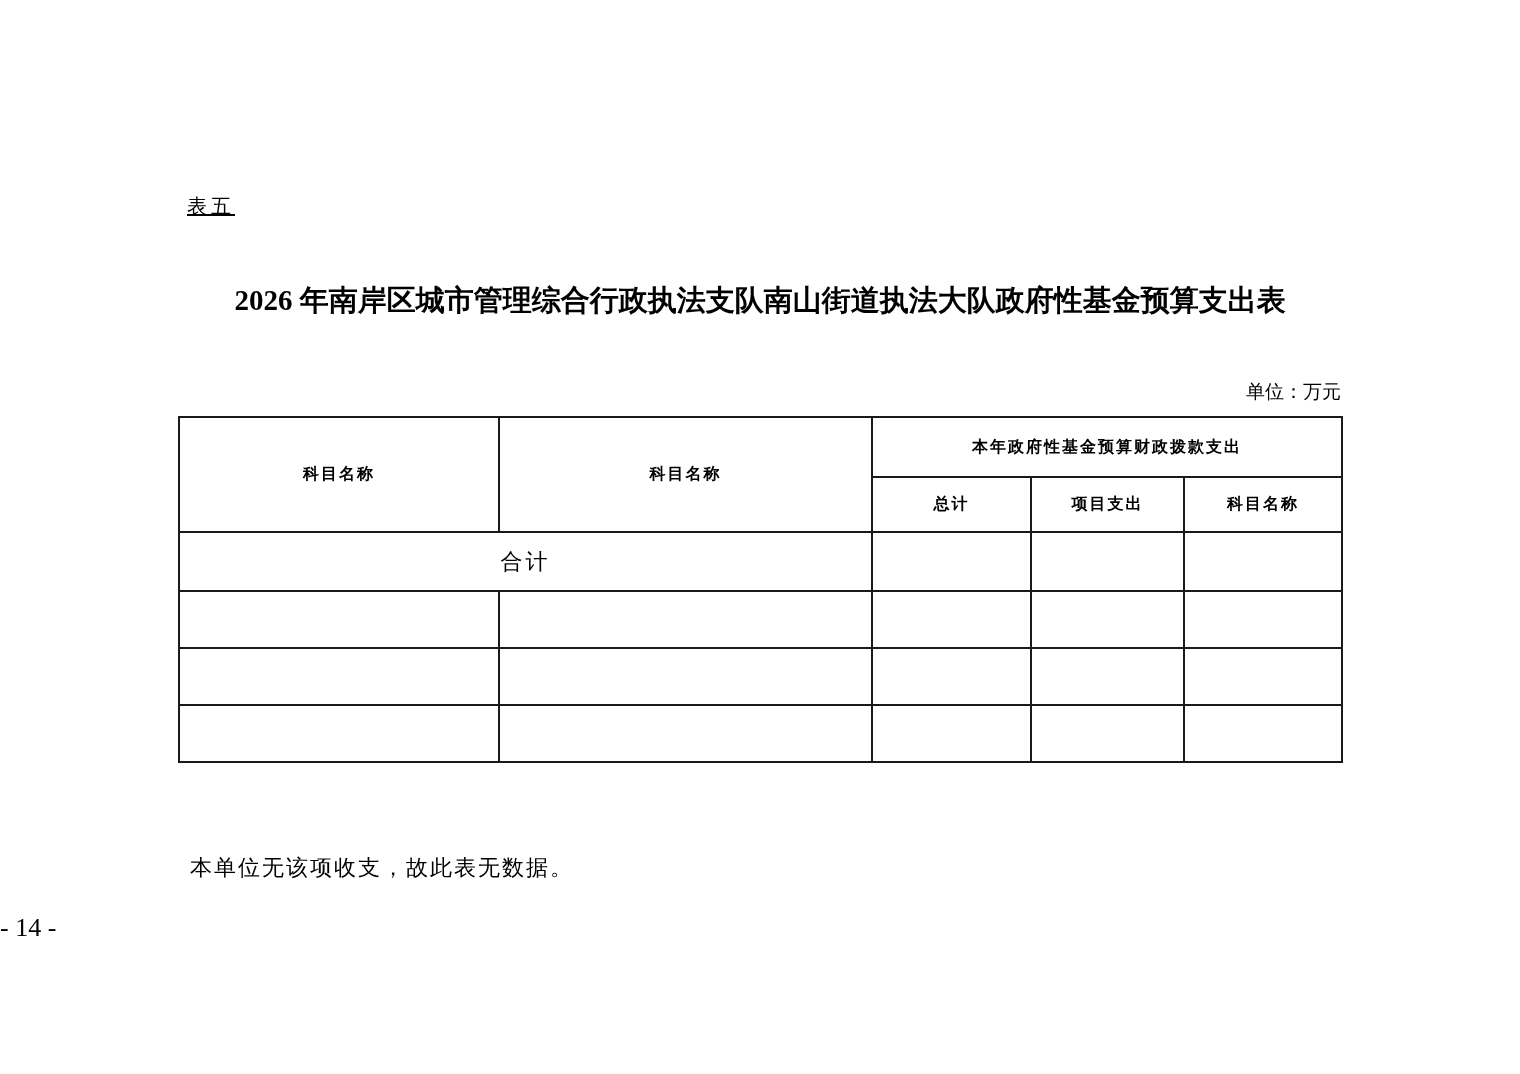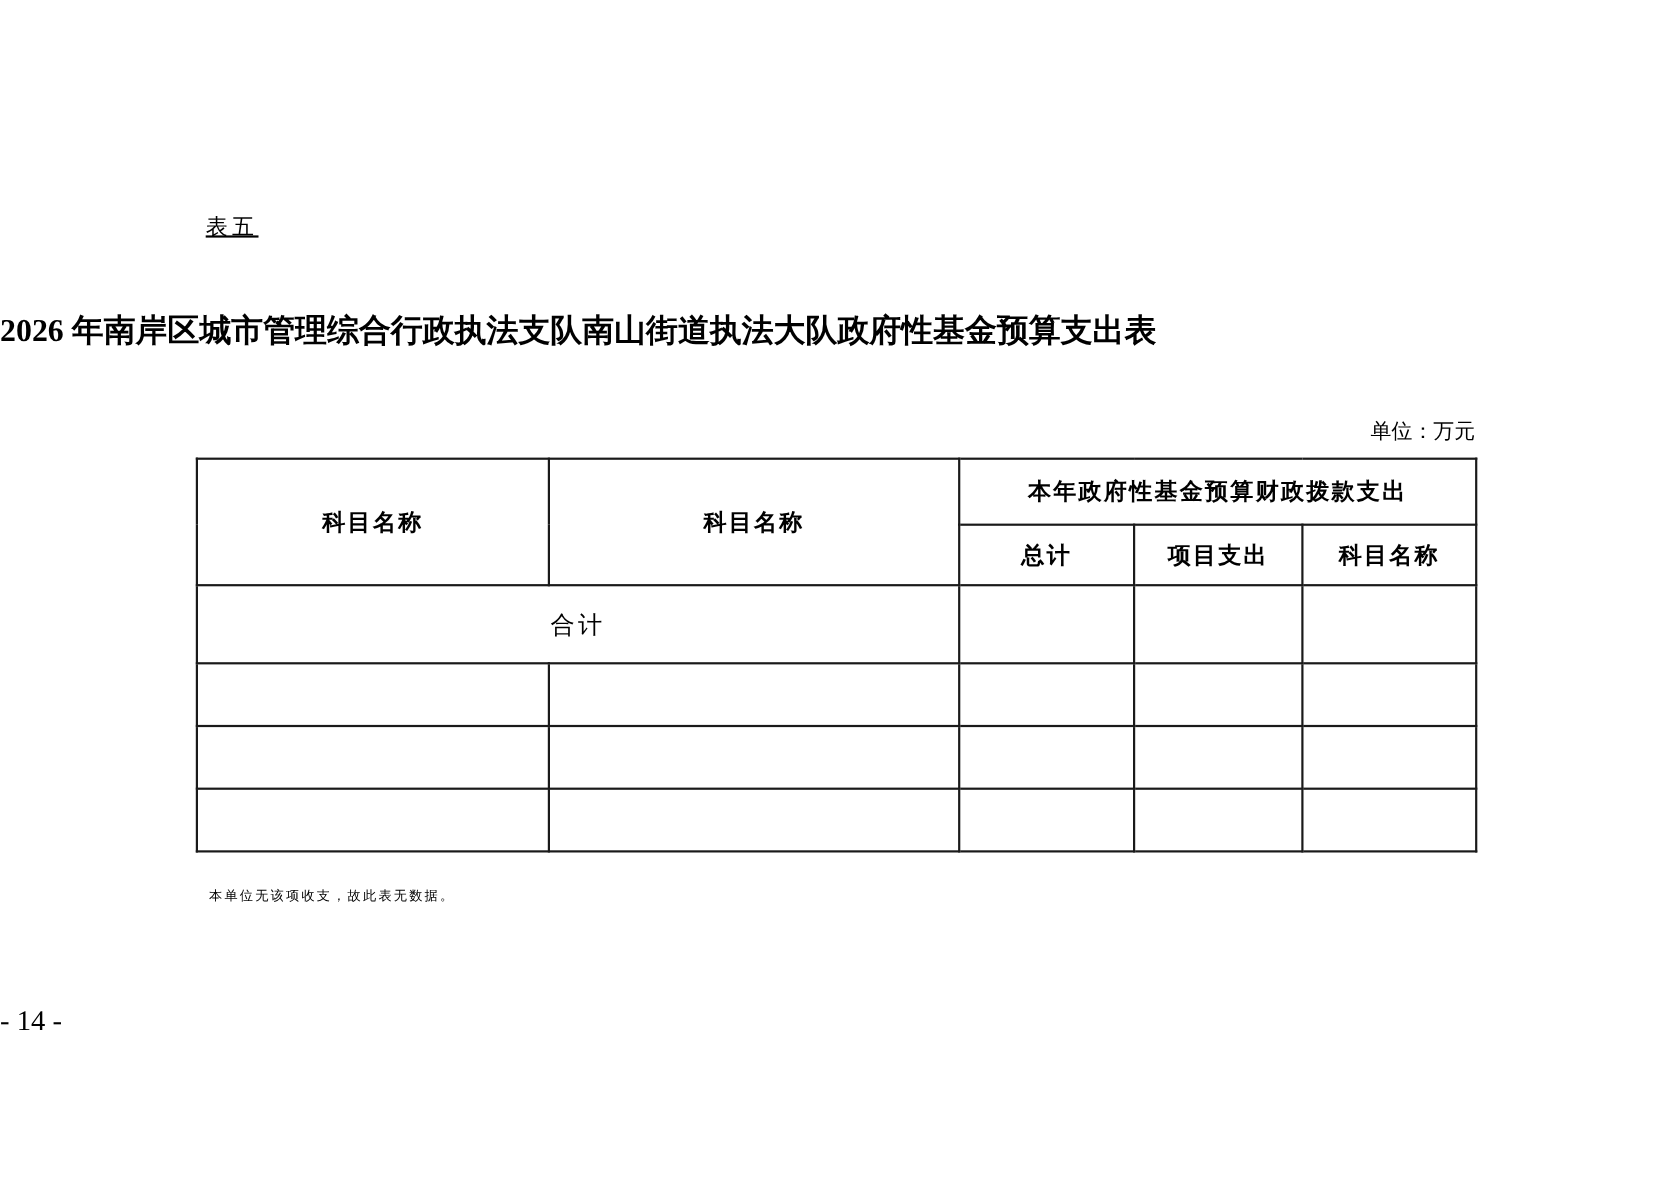--- a/index.html
+++ b/index.html
@@ -21,20 +21,21 @@
     top: 193px;
     font-size: 20px;
     letter-spacing: 4px;
     text-decoration: underline;
   }
   .doc-title {
     position: absolute;
     left: 0;
     top: 281px;
     width: 1520px;
+    text-align: center;
     font-size: 29px;
     font-weight: bold;
     font-family: "Liberation Serif", "DejaVu Serif", serif;
   }
   .unit-note {
     position: absolute;
     right: 179px;
     top: 379px;
     font-size: 19px;
     margin-left: 16px;
@@ -51,38 +52,38 @@
   table.budget-table td {
     border: 2px solid #1a1a1a;
     padding: 0;
     text-align: center;
     vertical-align: middle;
     overflow: hidden;
   }
   table.budget-table th {
     font-family: "Liberation Sans", "DejaVu Sans", sans-serif;
     font-weight: bold;
-    font-size: 21px;
+    font-size: 16px;
     letter-spacing: 2px;
   }
   tr.header-row-1 { height: 60px; }
   tr.header-row-2 { height: 55px; }
-  tr.total-row    { height: 71px; }
+  tr.total-row    { height: 59px; }
   tr.empty-row    { height: 57px; }
   td.total-label-cell {
     font-size: 22px;
     font-weight: normal;
     letter-spacing: 3px;
     font-family: "Liberation Serif", "DejaVu Serif", serif;
   }
   .footnote {
     position: absolute;
     left: 190px;
-    top: 806px;
-    font-size: 12px;
+    top: 853px;
+    font-size: 22px;
     letter-spacing: 2px;
   }
   .page-number {
     position: absolute;
     left: 0;
     top: 913px;
     width: 1488px;
     text-align: left;
     font-size: 26px;
   }

